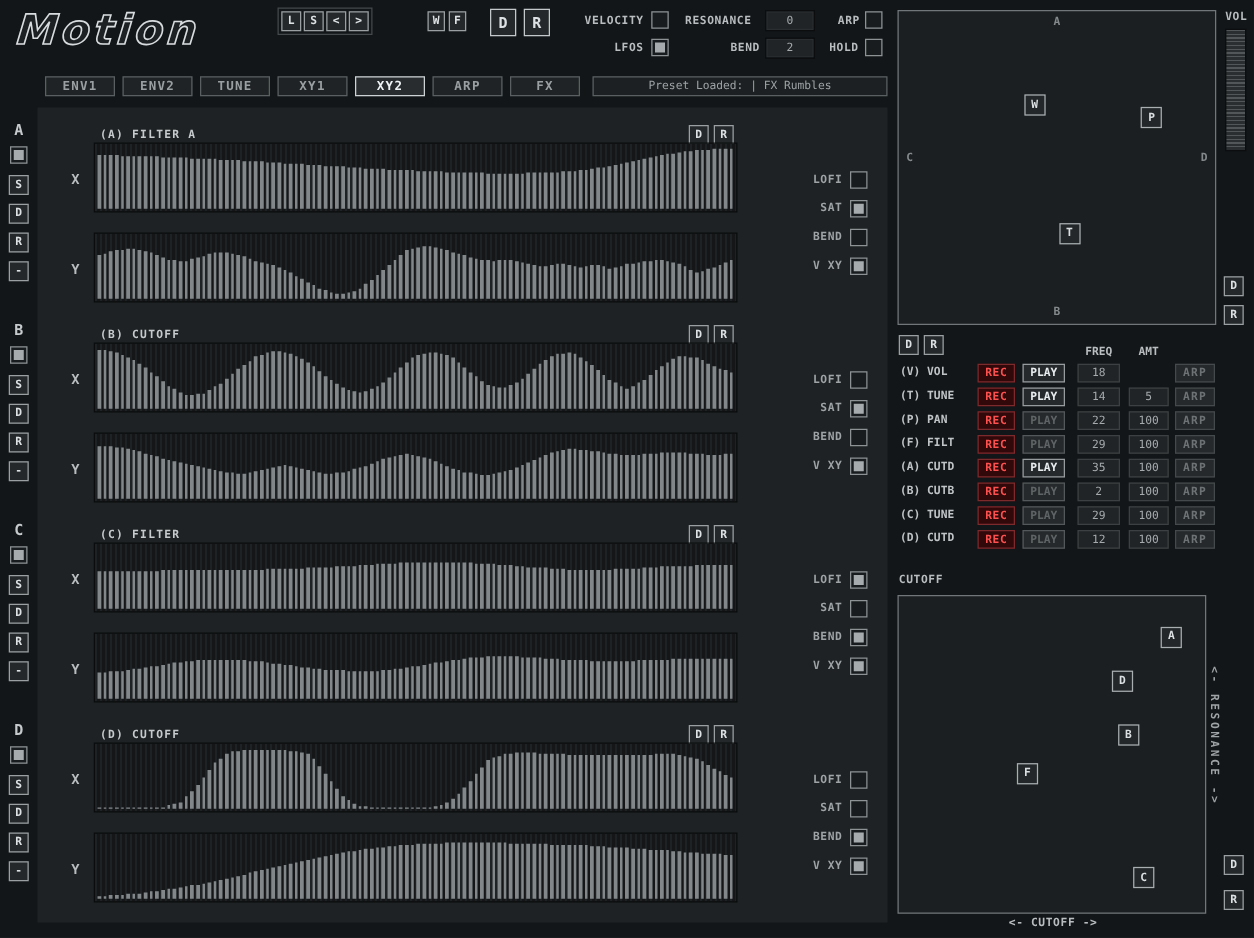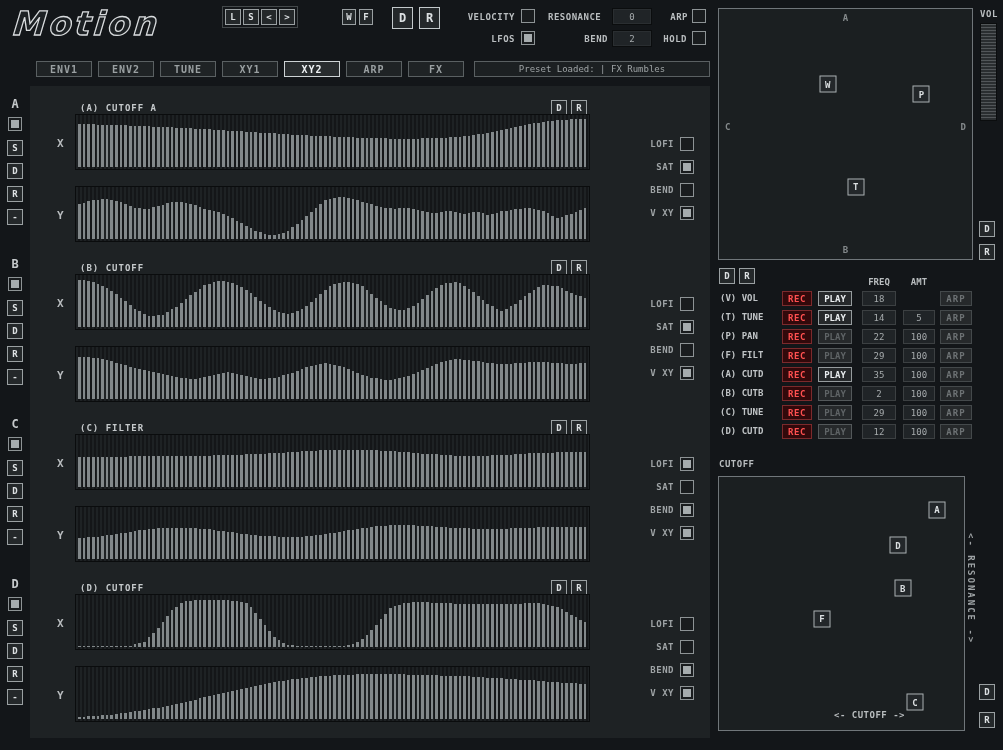--- a/index.html
+++ b/index.html
@@ -141,21 +141,21 @@
   <span class="chk abs on" style="left:1px;top:20px;"></span>
   <button class="sq abs" style="left:0;top:43px;">S</button>
   <button class="sq abs" style="left:0;top:66px;">D</button>
   <button class="sq abs" style="left:0;top:89px;">R</button>
   <button class="sq abs" style="left:0;top:112px;">-</button>
 </div>
 
 <div class="abs panel" style="left:30px;top:86px;width:680px;height:652px;"></div>
 
 <section class="abs fsec" style="top:97px;">
-  <div class="abs fhead" style="left:50px;top:6px;">(A) CUTOFF A</div>
+  <div class="abs fhead" style="left:50px;top:6px;">(A) FILTER A</div>
   <button class="sq abs" style="left:521px;top:3px;">D</button>
   <button class="sq abs" style="left:541px;top:3px;">R</button>
   <div class="abs axlbl" style="left:27px;top:40px;">X</div>
   <div class="abs wavedisp" style="left:45px;top:17px;">
       <div class="wave">
         <div class="wbar" style="height: 86%;"></div>
         <div class="wbar" style="height: 85.7156%;"></div>
         <div class="wbar" style="height: 85.4312%;"></div>
         <div class="wbar" style="height: 85.1468%;"></div>
         <div class="wbar" style="height: 84.8624%;"></div>
@@ -1254,16 +1254,16 @@
 
 <div class="abs pad" style="left:718px;top:476px;width:247px;height:255px;">
     <div class="pad-marker" style="left: 89%; top: 13%;">A</div>
     <div class="pad-marker" style="left: 73%; top: 27%;">D</div>
     <div class="pad-marker" style="left: 75%; top: 44%;">B</div>
     <div class="pad-marker" style="left: 42%; top: 56%;">F</div>
     <div class="pad-marker" style="left: 80%; top: 89%;">C</div>
   </div>
 
 <div class="abs vtext" style="left:966px;top:533px;height:150px;">&lt;- RESONANCE -&gt;</div>
-<div class="abs lbl" style="left:780px;top:710px;width:125px;text-align:right;">&lt;- CUTOFF -&gt;</div>
+<div class="abs lbl" style="left:780px;top:734px;width:125px;text-align:center;">&lt;- CUTOFF -&gt;</div>
 
 <button class="sq abs" style="left:979px;top:684px;">D</button>
 <button class="sq abs" style="left:979px;top:712px;">R</button>
 
 </body></html>

